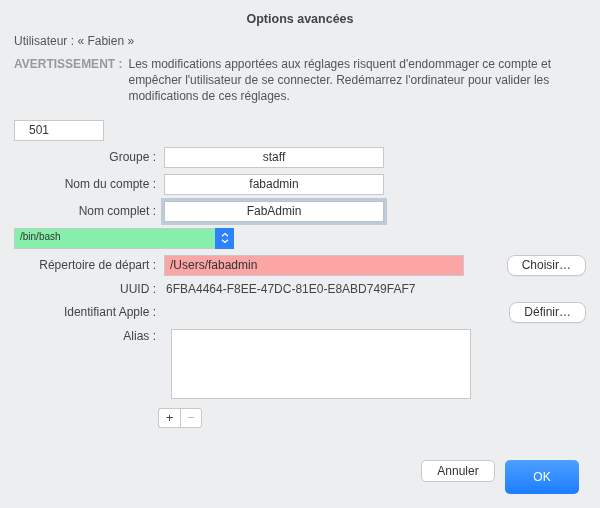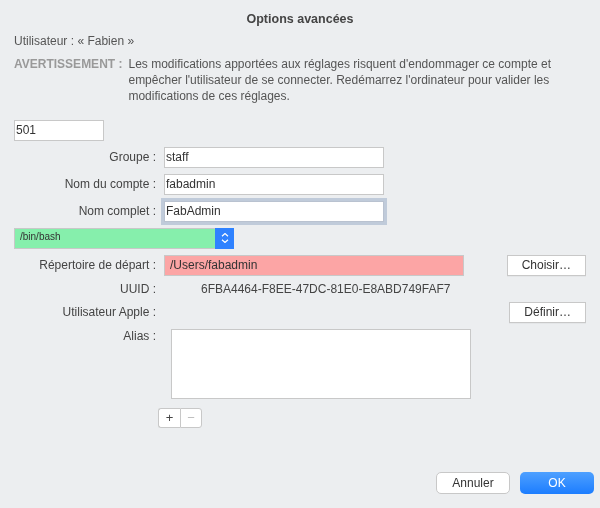--- a/index.html
+++ b/index.html
@@ -51,27 +51,27 @@
     text-align: right;
     padding-right: 8px;
     color: #444;
     font-size: 12px;
   }
   .input {
     height: 21px;
     border: 1px solid #c8c8c8;
     background: #fff;
     font-size: 12px;
-    padding: 0 1px;
+    padding: 0 14px;
     color: #333;
     outline: none;
     font-family: inherit;
   }
   .input.w-user { width: 90px; }
-  .input.w-wide { width: 220px; }
+  .input.w-wide { width: 220px; text-align: center; }
   .input.focused {
     border: 1px solid #b9c2d0;
     box-shadow: 0 0 0 3px rgba(140,160,190,0.45);
   }
   .select-wrap {
     position: relative;
     width: 220px;
     height: 21px;
   }
   .select-field {
@@ -109,32 +109,31 @@
     padding: 0 5px;
     color: #333;
     outline: none;
     font-family: Liberation Sans, sans-serif;
   }
   .btn {
     height: 21px;
     padding: 0 14px;
     background: #fff;
     border: 1px solid #c8c8c8;
-    border-radius: 0;
+    border-radius: 8px;
     font-size: 12px;
     color: #333;
     font-family: inherit;
     cursor: default;
     box-shadow: 0 1px 0 rgba(0,0,0,0.03);
   }
   .uuid-val {
     font-size: 12px;
     color: #444;
     padding-left: 2px;
-    margin-left: 35px;
   }
   .alias-box {
     width: 300px;
     height: 70px;
     background: #fff;
     border: 1px solid #c8c8c8;
   }
   .alias-row { align-items: flex-start; gap: 7px; }
   .alias-controls {
     display: flex;
@@ -152,39 +151,39 @@
     align-items: center;
     justify-content: center;
     color: #444;
     cursor: default;
     padding: 0;
   }
   .sq-btn:first-child { border-right: none; border-radius: 3px 0 0 3px; }
   .sq-btn:last-child { border-radius: 0 3px 3px 0; color: #bbb; }
   .footer {
     position: absolute;
-    right: 6px;
+    right: 21px;
     bottom: 14px;
     display: flex;
     gap: 10px;
   }
   .btn-cancel {
     min-width: 74px;
     height: 22px;
     background: #fff;
     border: 1px solid #c8c8c8;
     border-radius: 5px;
     font-size: 12px;
     color: #333;
     font-family: inherit;
     cursor: default;
   }
   .btn-ok {
     min-width: 74px;
-    height: 22px;
+    height: 34px;
     background: linear-gradient(#4ea0ff,#1c7dff);
     border: none;
     border-radius: 5px;
     font-size: 12px;
     color: #fff;
     font-family: inherit;
     cursor: default;
   }
   .spacer { flex: 1; }
 </style>
@@ -243,21 +242,21 @@
     <button class="btn">Choisir…</button>
   </div>
 </div>
 
 <div class="form-row">
   <div class="form-label">UUID :</div>
   <div class="uuid-val">6FBA4464-F8EE-47DC-81E0-E8ABD749FAF7</div>
 </div>
 
 <div class="form-row">
-  <div class="form-label">Utilisateur Apple :</div>
+  <div class="form-label">Identifiant Apple :</div>
   <div class="row-extra">
     <div></div>
     <div class="spacer"></div>
     <button class="btn">Définir…</button>
   </div>
 </div>
 
 <div class="form-row alias-row">
   <div class="form-label">Alias :</div>
   <div class="alias-box"></div>

